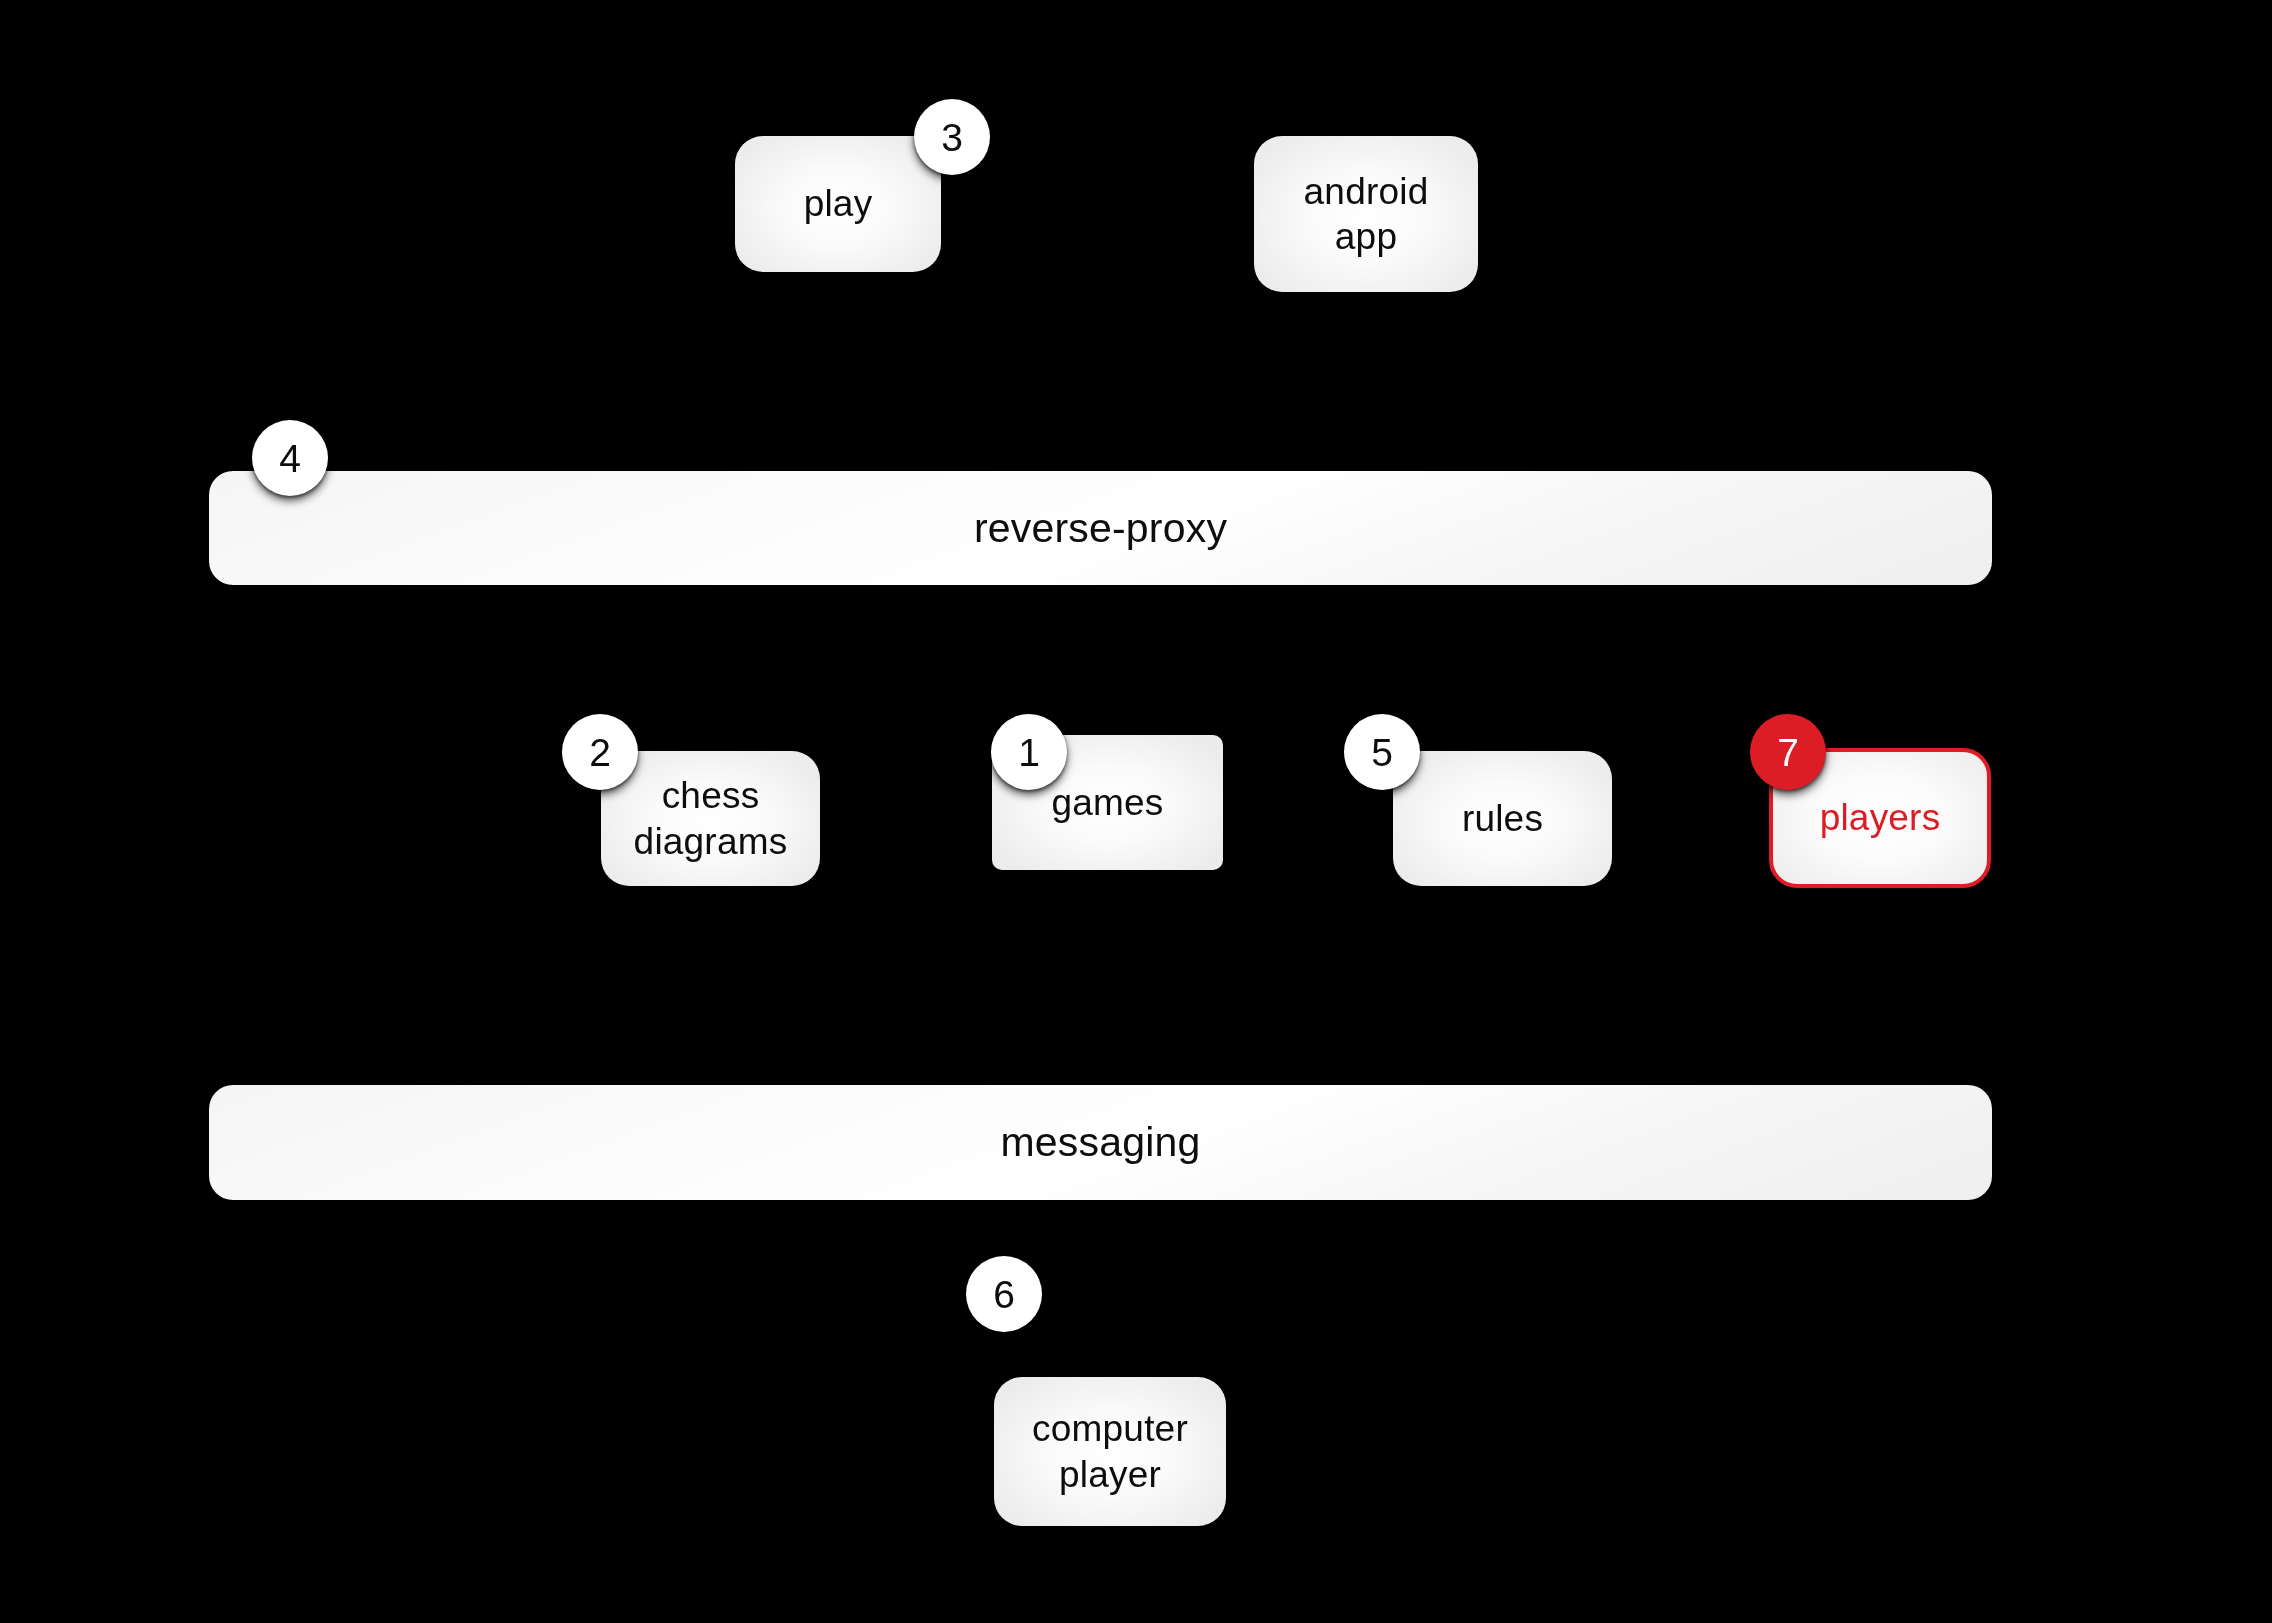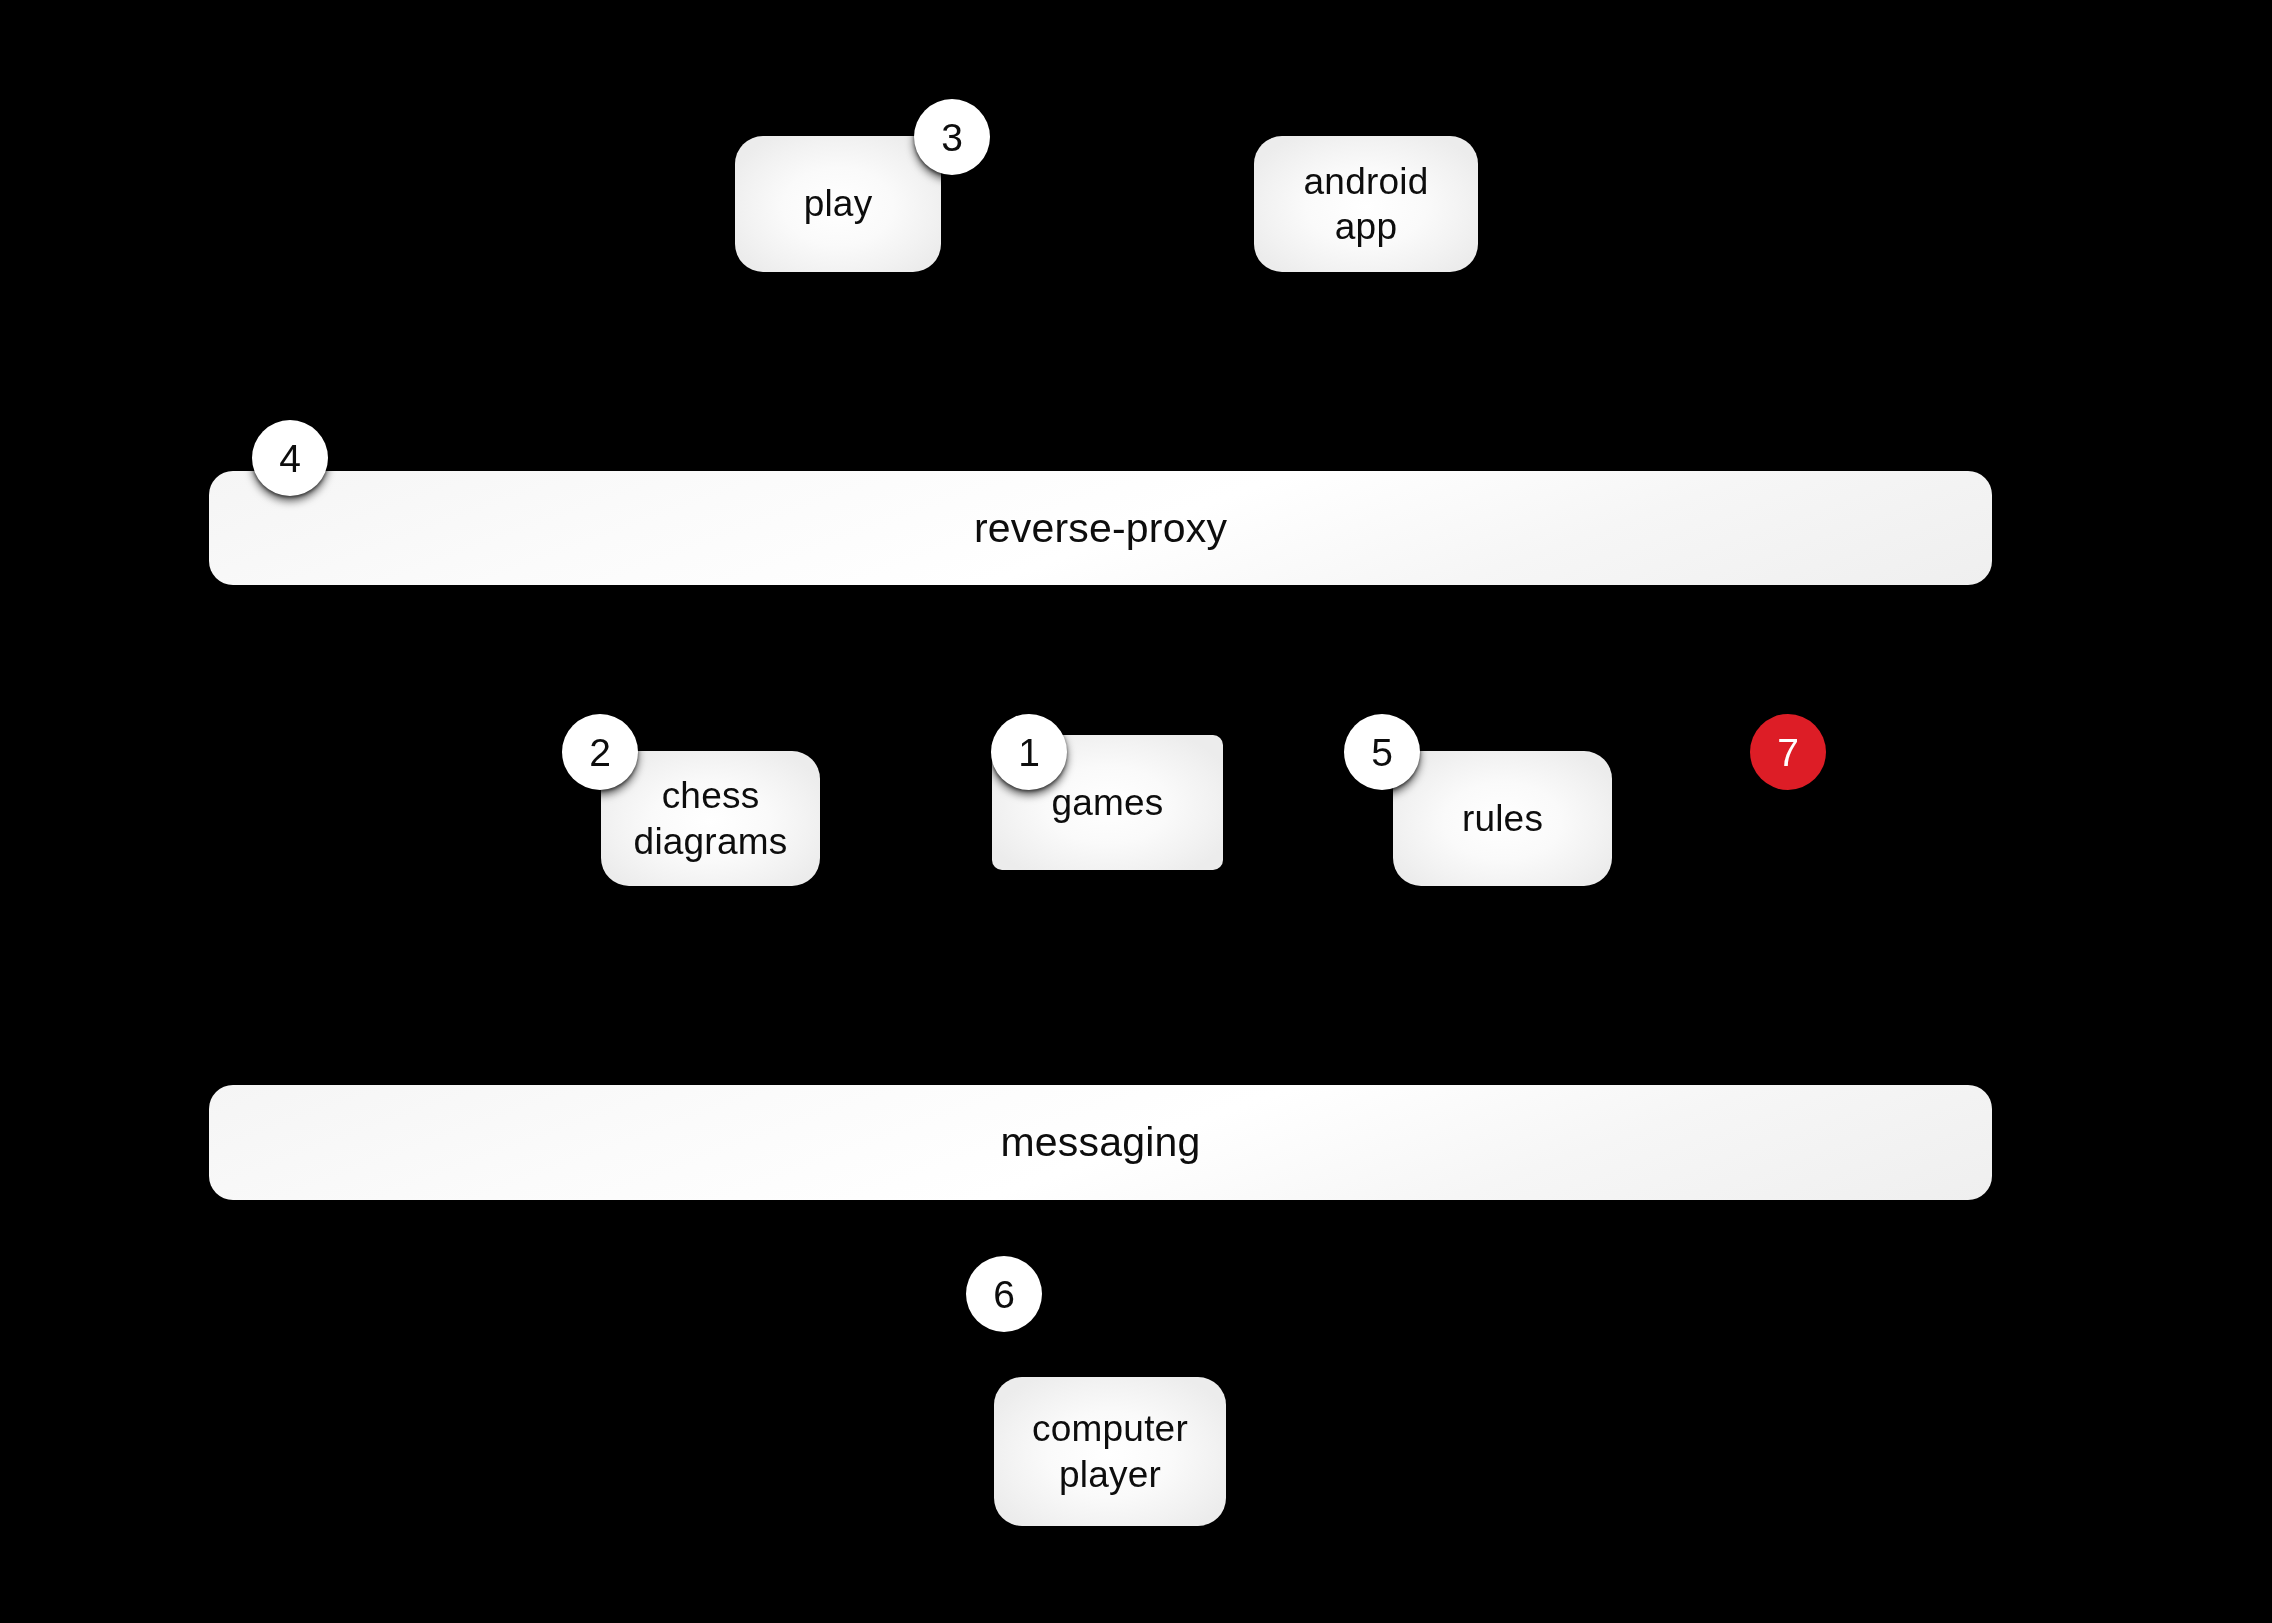--- a/index.html
+++ b/index.html
@@ -87,21 +87,21 @@
     z-index: 30;
     user-select: none;
   }
   .badge.red {
     background: #dd1d26;
     color: #ffffff;
   }
 
   
   #node-play          { left: 735px;  top: 136px;  width: 206px;  height: 136px; }
-  #node-android-app   { left: 1254px; top: 136px;  width: 224px;  height: 136px; }
+  #node-android-app   { left: 1254px; top: 136px;  width: 224px;  height: 156px; }
   #node-reverse-proxy { left: 209px;  top: 456px;  width: 1783px; height: 114px; }
   #node-home-page     { left: 209px;  top: 751px;  width: 218px;  height: 135px; }
   #node-chess         { left: 601px;  top: 751px;  width: 219px;  height: 135px; }
   #node-games         { left: 992px; top: 735px;  width: 231px;  height: 135px; border-radius: 10px; }
   #node-rules         { left: 1384px; top: 751px;  width: 219px;  height: 135px; margin-left: 9px; }
   #node-players       { left: 1769px; top: 748px;  width: 222px;  height: 140px; }
   #node-messaging     { left: 209px;  top: 1070px; width: 1783px; height: 115px; }
   #node-computer      { left: 994px; top: 1377px; width: 232px;  height: 149px; text-align: center; }
 
   #badge-1 { left: 991px; top: 714px; }
@@ -135,20 +135,21 @@
   <div class="badge" id="badge-2">2</div>
 
   <div class="node" id="node-games">games</div>
 
   <div class="badge" id="badge-1">1</div>
 
   <div class="node" id="node-rules">rules</div>
 
   <div class="badge" id="badge-5">5</div>
 
+  <div class="node highlight" id="node-players">players</div>
 
   <div class="badge red" id="badge-7">7</div>
 
   <div class="node bar" id="node-messaging">messaging</div>
 
   <div class="badge" id="badge-6">6</div>
 
   <div class="node" id="node-computer">computer
 player</div>
 

